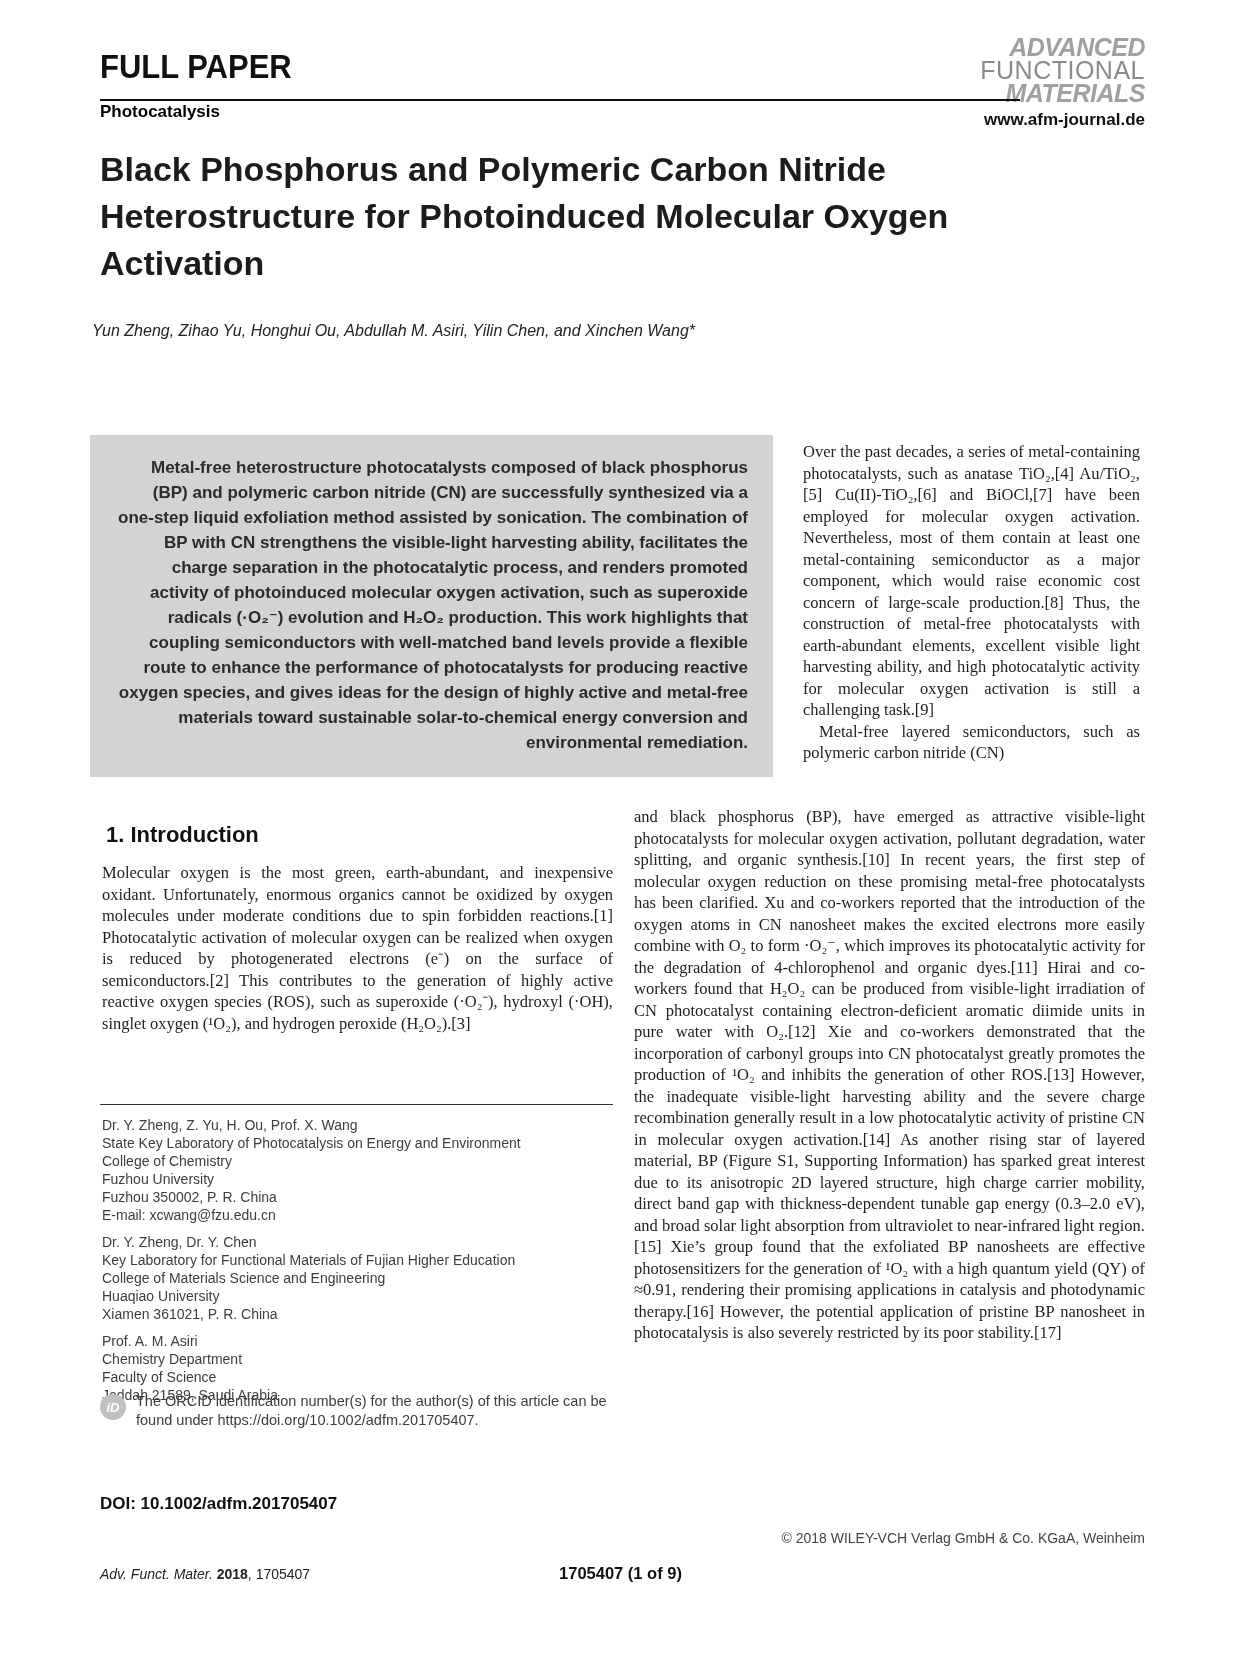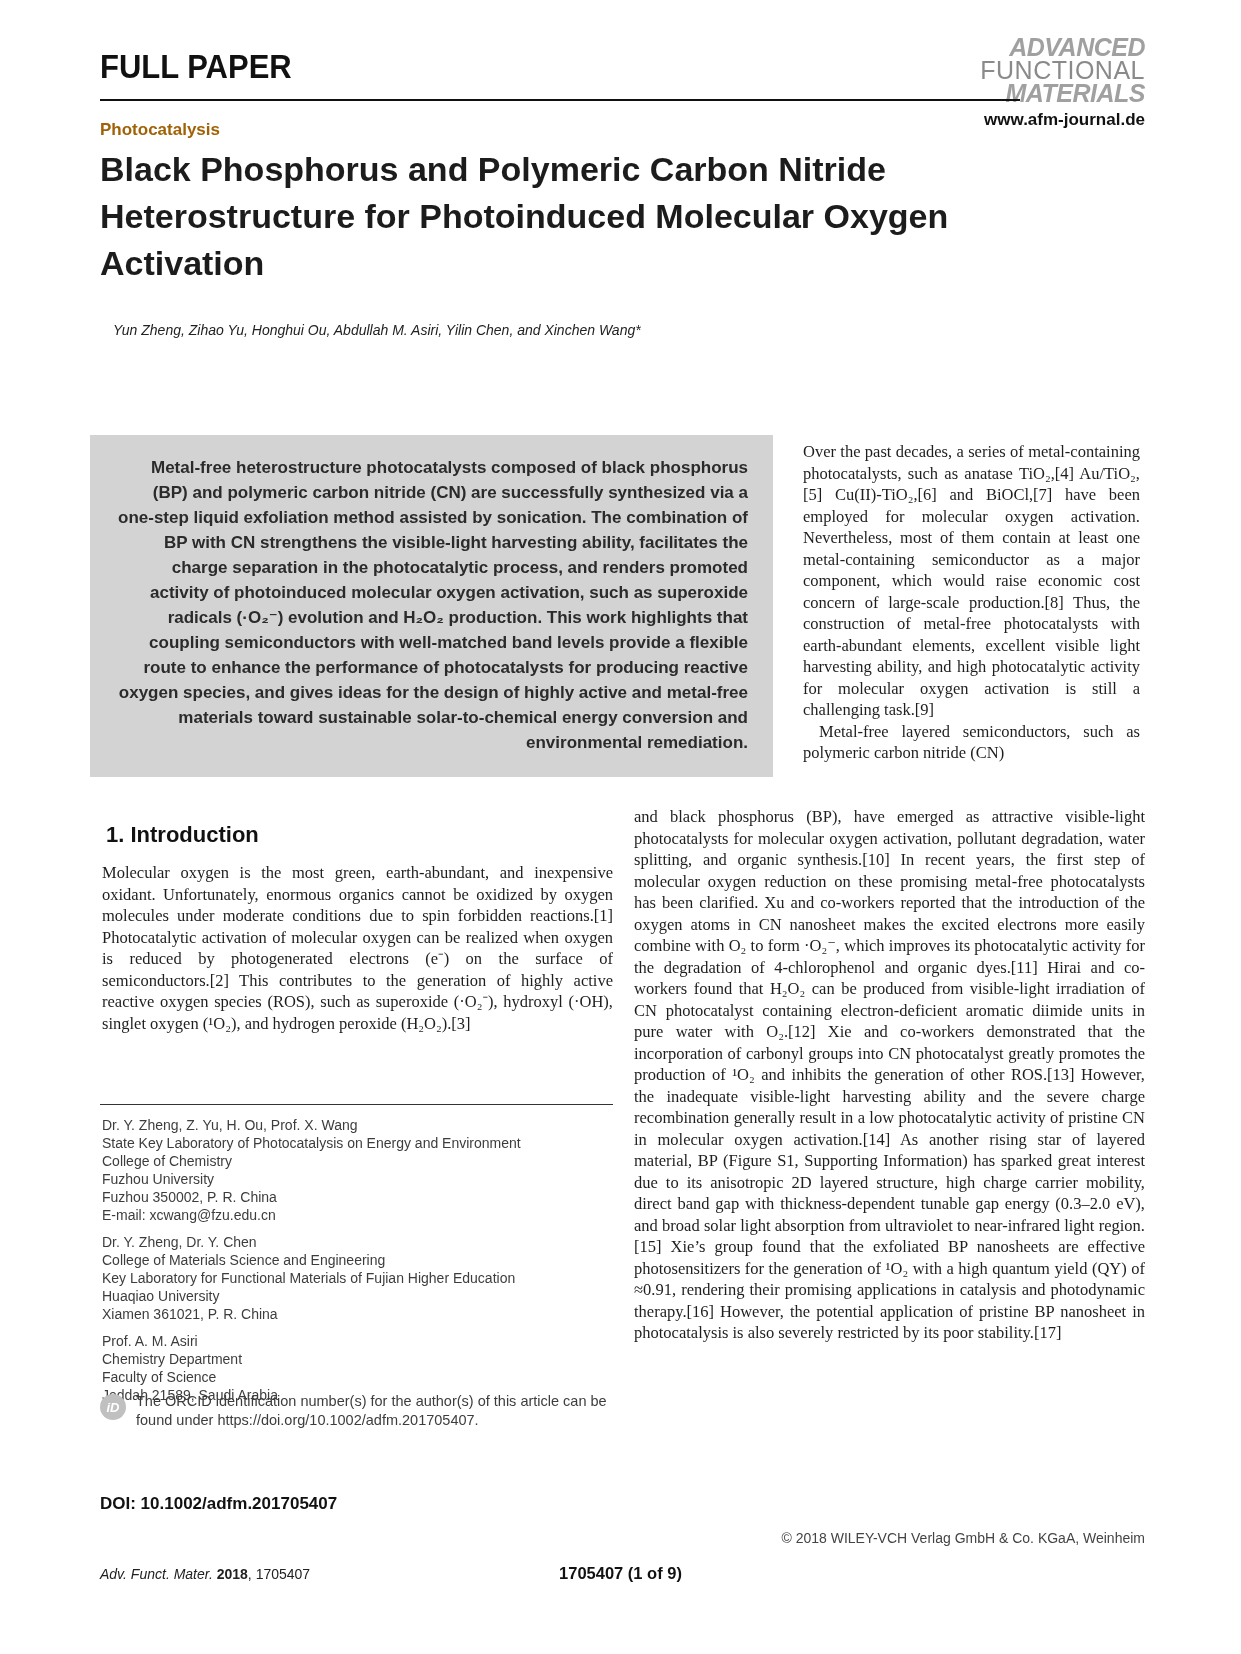--- a/index.html
+++ b/index.html
@@ -21,35 +21,35 @@
   .logo{
     position:absolute;right:96px;top:36px;
     text-align:right;line-height:23px;color:#9b9b9b;
   }
   .logo-l1,.logo-l3{font-size:25px;font-weight:900;font-style:italic;letter-spacing:-0.5px;color:#a0a0a0;}
   .logo-l2{font-size:25px;font-weight:400;letter-spacing:0.5px;color:#8a8a8a;}
   .header-rule{
     position:absolute;left:100px;top:99px;width:920px;height:2px;background:#111;
   }
   .topic{
-    position:absolute;left:100px;top:120px;
-    font-size:17px;font-weight:700;color:#a16207;
+    position:absolute;left:100px;top:102px;
+    font-size:17px;font-weight:700;color:#000000;
   }
   .journal-url{
     position:absolute;right:96px;top:110px;
     font-size:17px;font-weight:700;color:#111;
   }
   
   .title{
     position:absolute;left:100px;top:146px;width:850px;
     font-size:34px;font-weight:700;line-height:47px;color:#1c1c1c;margin:0;
   }
   .authors{
-    position:absolute;left:113px;top:322px;width:960px;
-    font-size:14px;font-style:italic;color:#222;
+    position:absolute;left:92px;top:322px;width:960px;
+    font-size:16px;font-style:italic;color:#222;
   }
   
   .abstract-box{
     position:absolute;left:90px;top:435px;width:633px;
     background:#d3d3d3;
     padding:20px 25px 22px 25px;
   }
   .abstract-box p{
     margin:0;
     font-size:17px;font-weight:700;line-height:25px;color:#2b2b2b;
@@ -160,22 +160,22 @@
     <div class="aff-group">
       <div class="aff-line">Dr. Y. Zheng, Z. Yu, H. Ou, Prof. X. Wang</div>
       <div class="aff-line">State Key Laboratory of Photocatalysis on Energy and Environment</div>
       <div class="aff-line">College of Chemistry</div>
       <div class="aff-line">Fuzhou University</div>
       <div class="aff-line">Fuzhou 350002, P. R. China</div>
       <div class="aff-line">E-mail: xcwang@fzu.edu.cn</div>
     </div>
     <div class="aff-group">
       <div class="aff-line">Dr. Y. Zheng, Dr. Y. Chen</div>
+      <div class="aff-line">Key Laboratory for Functional Materials of Fujian Higher Education</div>
       <div class="aff-line">College of Materials Science and Engineering</div>
-      <div class="aff-line">Key Laboratory for Functional Materials of Fujian Higher Education</div>
       <div class="aff-line">Huaqiao University</div>
       <div class="aff-line">Xiamen 361021, P. R. China</div>
     </div>
     <div class="aff-group">
       <div class="aff-line">Prof. A. M. Asiri</div>
       <div class="aff-line">Chemistry Department</div>
       <div class="aff-line">Faculty of Science</div>
       <div class="aff-line">Jeddah 21589, Saudi Arabia</div>
     </div>
   </div>

